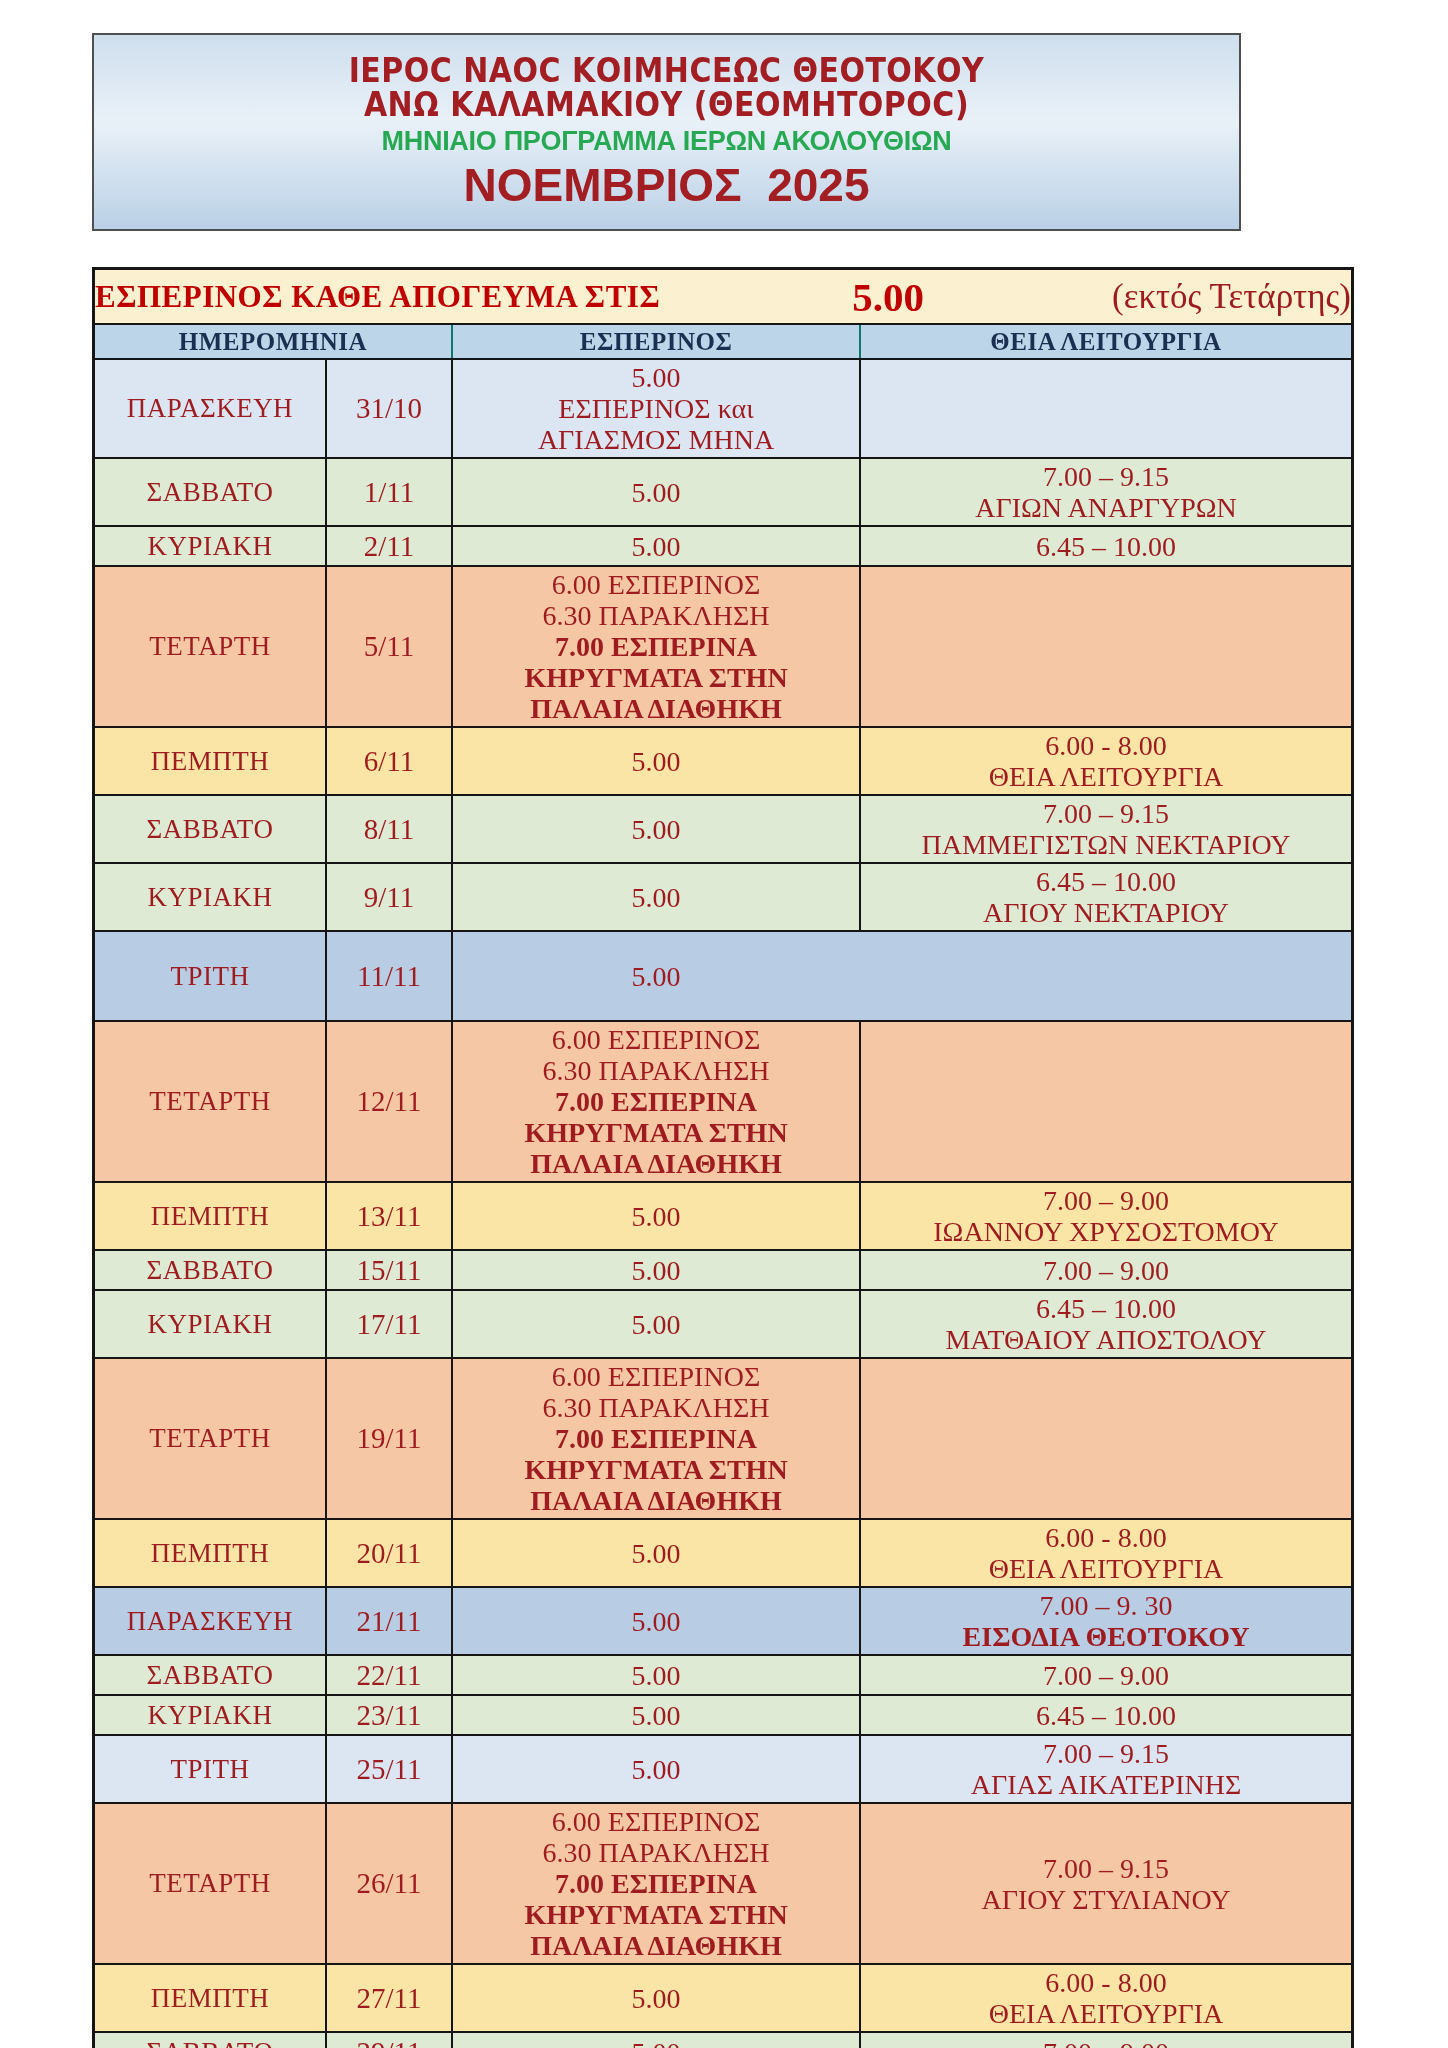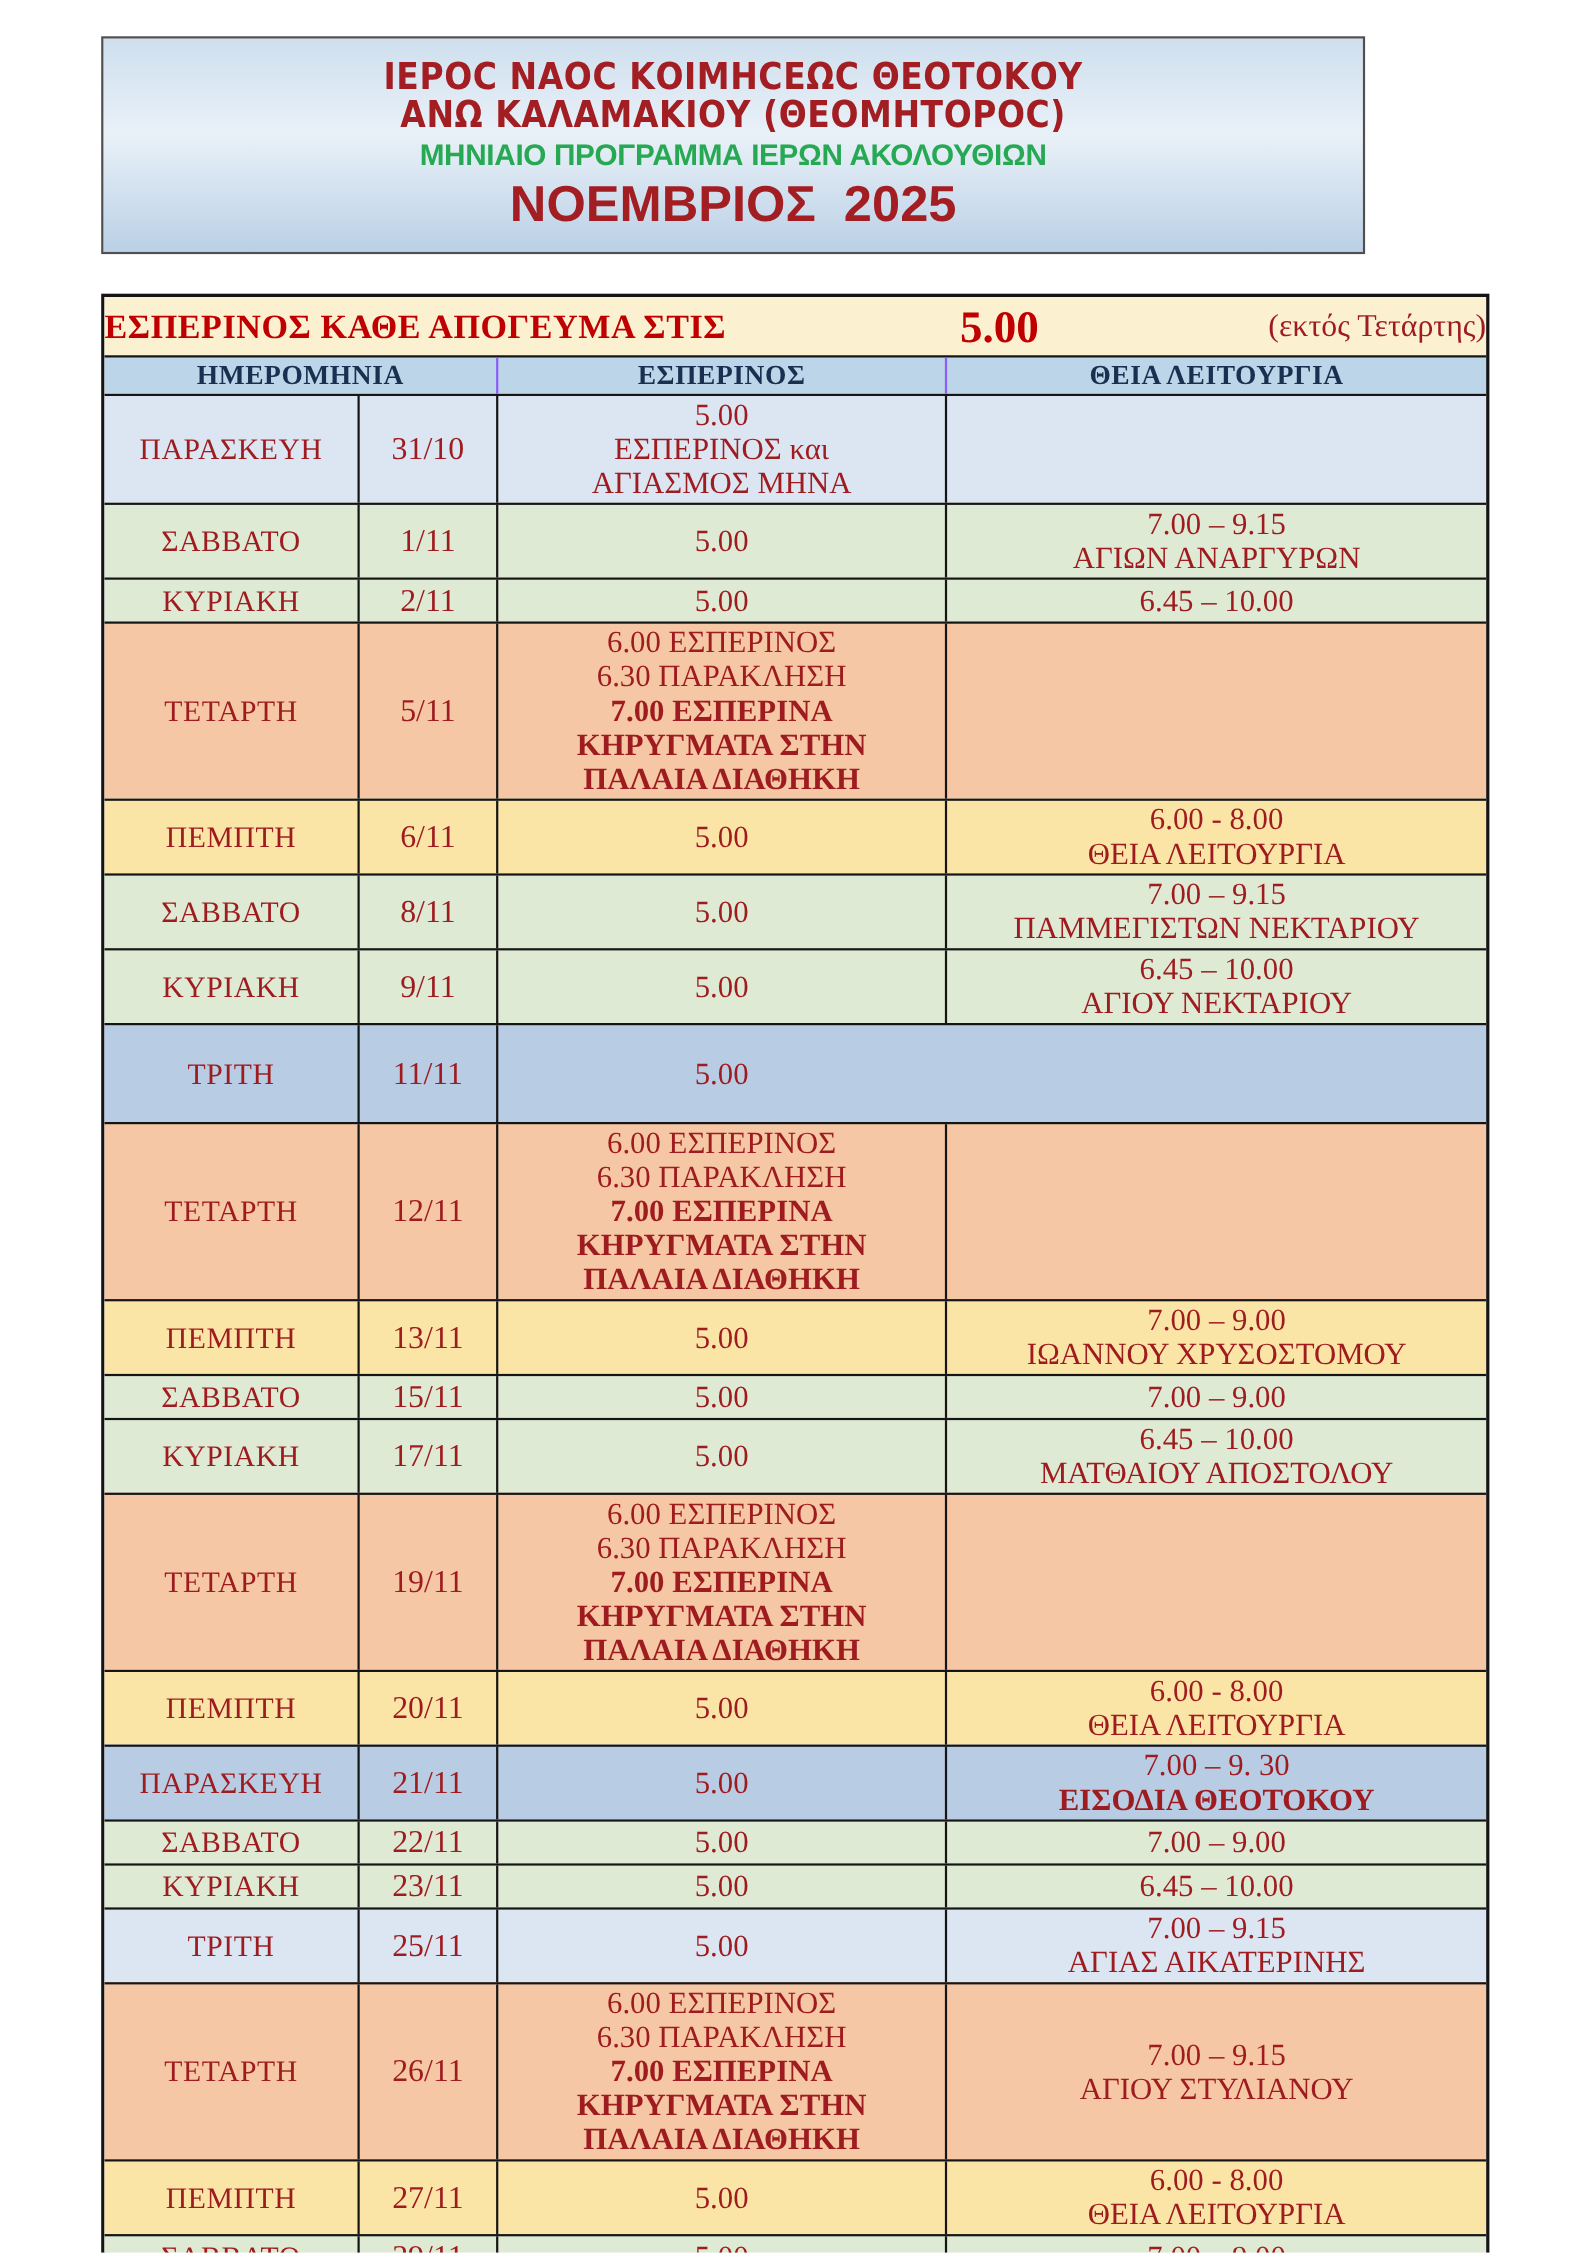--- a/index.html
+++ b/index.html
@@ -17,26 +17,26 @@
     line-height:30px;color:var(--subtitle_green);margin-top:4px;letter-spacing:-.3px;white-space:pre;}
   .h-month{font-family:"Liberation Sans", sans-serif;font-weight:bold;font-size:46px;
     line-height:50px;color:var(--title_red);margin-top:4px;white-space:pre;}
   
   .table{position:absolute;left:92px;top:267px;width:1262px;box-sizing:border-box;
     border:3px solid #151515;background:#fff;}
   .banner-row{box-sizing:border-box;min-height:53px;background:var(--banner_cream);
     display:flex;align-items:center;justify-content:space-between;white-space:pre;}
   .bn-main{font-weight:bold;font-size:31px;color:var(--banner_red);letter-spacing:.5px;}
   .bn-time{font-weight:bold;font-size:41px;color:var(--banner_red);margin:0 10px 0 14px;}
-  .bn-note{font-size:29px;color:var(--cell_red);}
+  .bn-note{font-size:35px;color:var(--cell_red);}
   .head-row{display:grid;grid-template-columns:356px 408px 1fr;border-top:2px solid #151515;
     background:var(--header_blue);}
   .hcell{box-sizing:border-box;min-height:33px;display:flex;align-items:center;justify-content:center;
     font-weight:bold;font-size:25px;color:var(--header_navy);letter-spacing:.5px;}
-  .hcell + .hcell{border-left:2px solid #8b5cf6;}
+  .hcell + .hcell{border-left:2px solid #0f766e;}
   .trow{display:grid;grid-template-columns:230px 126px 408px 1fr;border-top:2px solid #151515;}
   .cell{box-sizing:border-box;display:flex;flex-direction:column;align-items:center;
     justify-content:center;text-align:center;color:var(--cell_red);padding:2px 4px;}
   .cell + .cell{border-left:2px solid #151515;}
   .c-day{font-size:27px;letter-spacing:.5px;}
   .c-date{font-size:29px;}
   .c-lines{font-size:28px;line-height:31px;}
   .c-lines .b{font-weight:bold;}
 </style>
 </head>

